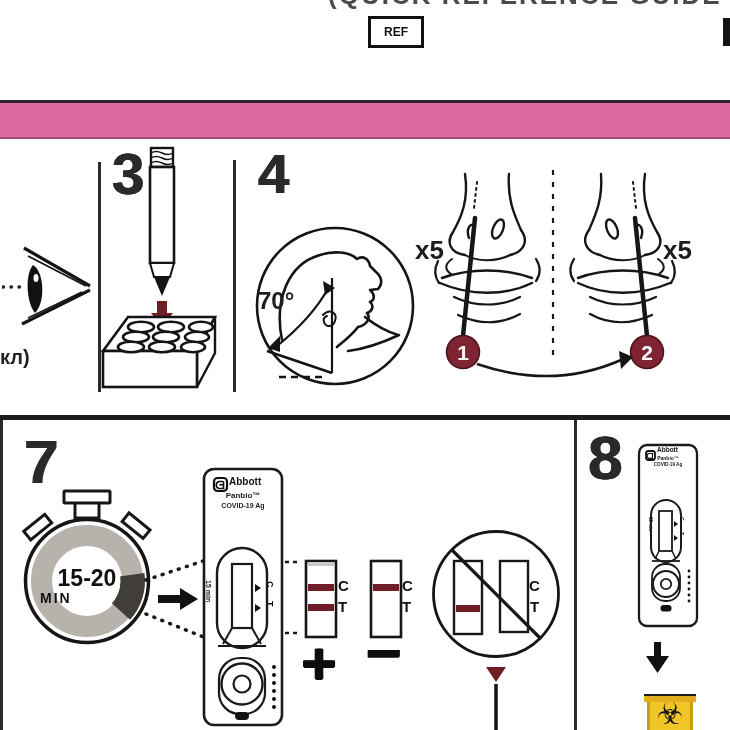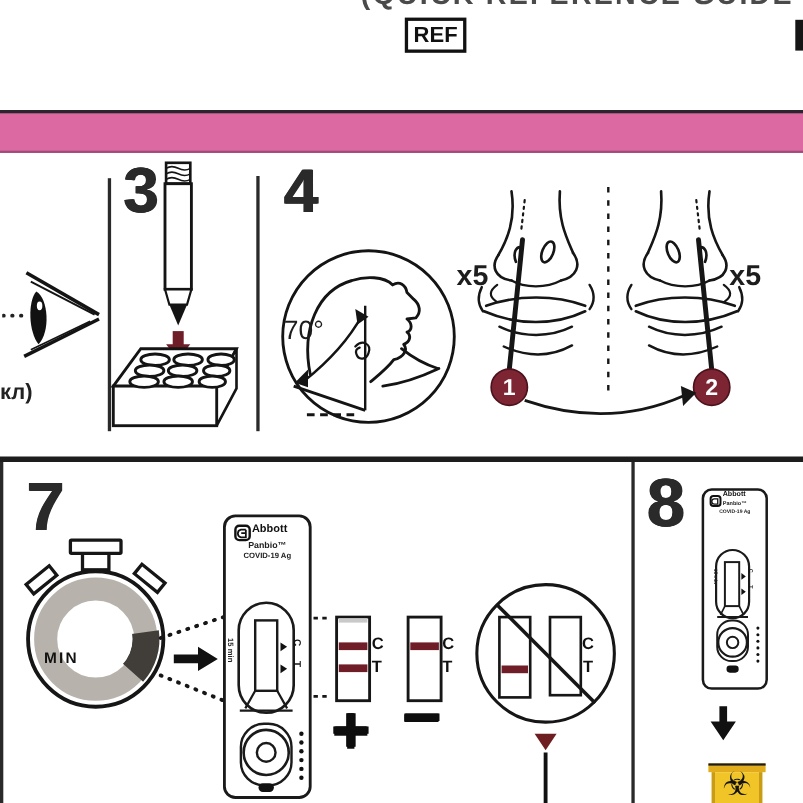--- a/index.html
+++ b/index.html
@@ -6,21 +6,21 @@
   .page{position:relative;width:730px;height:730px;background:#fff;overflow:hidden;
         font-family:"Liberation Sans",sans-serif;color:#1a1a1a;}
   .abs{position:absolute;}
   .t{line-height:1;white-space:nowrap;}
   .rot90{transform:rotate(90deg);transform-origin:left top;}
 
   
   .title-clip{left:328px;top:0;width:402px;height:10px;overflow:hidden;}
   .title-clip .inner{margin-top:-18px;font-size:26px;font-weight:bold;letter-spacing:2px;color:#4a4a4a;}
   .ref-box{left:368px;top:16px;width:50px;height:26px;border:3.5px solid #111;
-           font-size:20px;font-weight:900;text-align:center;line-height:26px;color:#111;}
+           font-size:12px;font-weight:900;text-align:center;line-height:26px;color:#111;}
   .ref-code{left:430px;top:15px;font-size:29px;font-weight:900;color:#111;letter-spacing:.5px;}
   .edge-frag{left:723px;top:18px;width:7px;height:28px;background:#151515;}
 
   
   .band{left:0;top:100px;width:730px;height:34px;background:#dc69a2;
         border-top:3px solid #2a2530;border-bottom:2px solid #a14a79;}
 
   
   .v1{left:98px;top:162px;width:2.5px;height:230px;background:#2a2a2a;}
   .v2{left:233px;top:160px;width:2.5px;height:232px;background:#2a2a2a;}
@@ -29,21 +29,21 @@
   .v4{left:574px;top:420px;width:2.5px;height:310px;background:#2a2a2a;}
 
   .bignum{font-weight:900;color:#2a2a2a;text-shadow:.8px 0 0 currentColor,-.4px 0 0 currentColor;}
   .n3{left:112px;top:145px;font-size:58px;}
   .n4{left:258px;top:146px;font-size:56px;}
   .n7{left:24px;top:431px;font-size:62px;}
   .n8{left:588px;top:427px;font-size:62px;}
 
   .frag-kl{left:0;top:347px;font-size:20px;font-weight:bold;color:#222;}
 
-  .angle70{left:258px;top:289px;font-size:24px;font-weight:400;color:#1d1d1d;}
+  .angle70{left:258px;top:289px;font-size:24px;font-weight:700;color:#1d1d1d;}
   .x5l{left:415px;top:237px;font-size:26px;font-weight:900;color:#1d1d1d;}
   .x5r{left:663px;top:237px;font-size:26px;font-weight:900;color:#1d1d1d;}
   .circnum{width:22px;height:24px;text-align:center;line-height:24px;
            font-size:21px;font-weight:900;color:#fff;}
   .c1{left:452px;top:341px;} .c2{left:636px;top:341px;}
 
   .timerval{left:40px;top:567px;width:94px;text-align:center;font-size:23px;font-weight:900;color:#111;}
   .timermin{left:40px;top:591px;width:94px;text-align:left;font-size:14px;font-weight:900;letter-spacing:2px;color:#111;}
 
   
@@ -201,20 +201,21 @@
   <svg class="abs" style="left:18px;top:488px" width="140" height="165" viewBox="0 0 140 165">
     <rect x="57" y="12" width="24" height="18" fill="#fff" stroke="#161616" stroke-width="3"></rect>
     <rect x="46" y="3" width="46" height="12" rx="1" fill="#fff" stroke="#161616" stroke-width="3"></rect>
     <rect x="6" y="34" width="27" height="11" fill="#fff" stroke="#161616" stroke-width="3" transform="rotate(-39 19 39)"></rect>
     <rect x="105" y="32" width="27" height="11" fill="#fff" stroke="#161616" stroke-width="3" transform="rotate(39 118 37)"></rect>
     <circle cx="69" cy="93" r="61.5" fill="#fff" stroke="#161616" stroke-width="3.5"></circle>
     <circle cx="69" cy="93" r="45.5" fill="none" stroke="#b7b3ac" stroke-width="21"></circle>
     <path d="M 101.7,88.4 L 126.4,84.9 A 58 58 0 0 1 112.1,131.8 L 93.5,115.1 A 33 33 0 0 0 101.7,88.4 Z" fill="#413e3a"></path>
     <circle cx="69" cy="93" r="33.5" fill="#fff"></circle>
   </svg>
+  <div class="abs timerval t">15-20</div>
   <div class="abs timermin t">MIN</div>
 
   <svg class="abs" style="left:142px;top:548px" width="70" height="96" viewBox="0 0 70 96">
     <line x1="4" y1="32" x2="64" y2="12" stroke="#161616" stroke-width="3.5" stroke-dasharray="1 7.5" stroke-linecap="round"></line>
     <line x1="4" y1="66" x2="64" y2="90" stroke="#161616" stroke-width="3.5" stroke-dasharray="1 7.5" stroke-linecap="round"></line>
     <path d="M 16,47 h 22 v -7 l 18,11 l -18,11 v -7 h -22 z" fill="#111"></path>
   </svg>
   <svg class="abs" style="left:283px;top:556px" width="20" height="84" viewBox="0 0 20 84">
     <line x1="2" y1="6" x2="18" y2="6" stroke="#161616" stroke-width="2.5" stroke-dasharray="4 4"></line>
     <line x1="2" y1="77" x2="18" y2="77" stroke="#161616" stroke-width="2.5" stroke-dasharray="4 4"></line>

